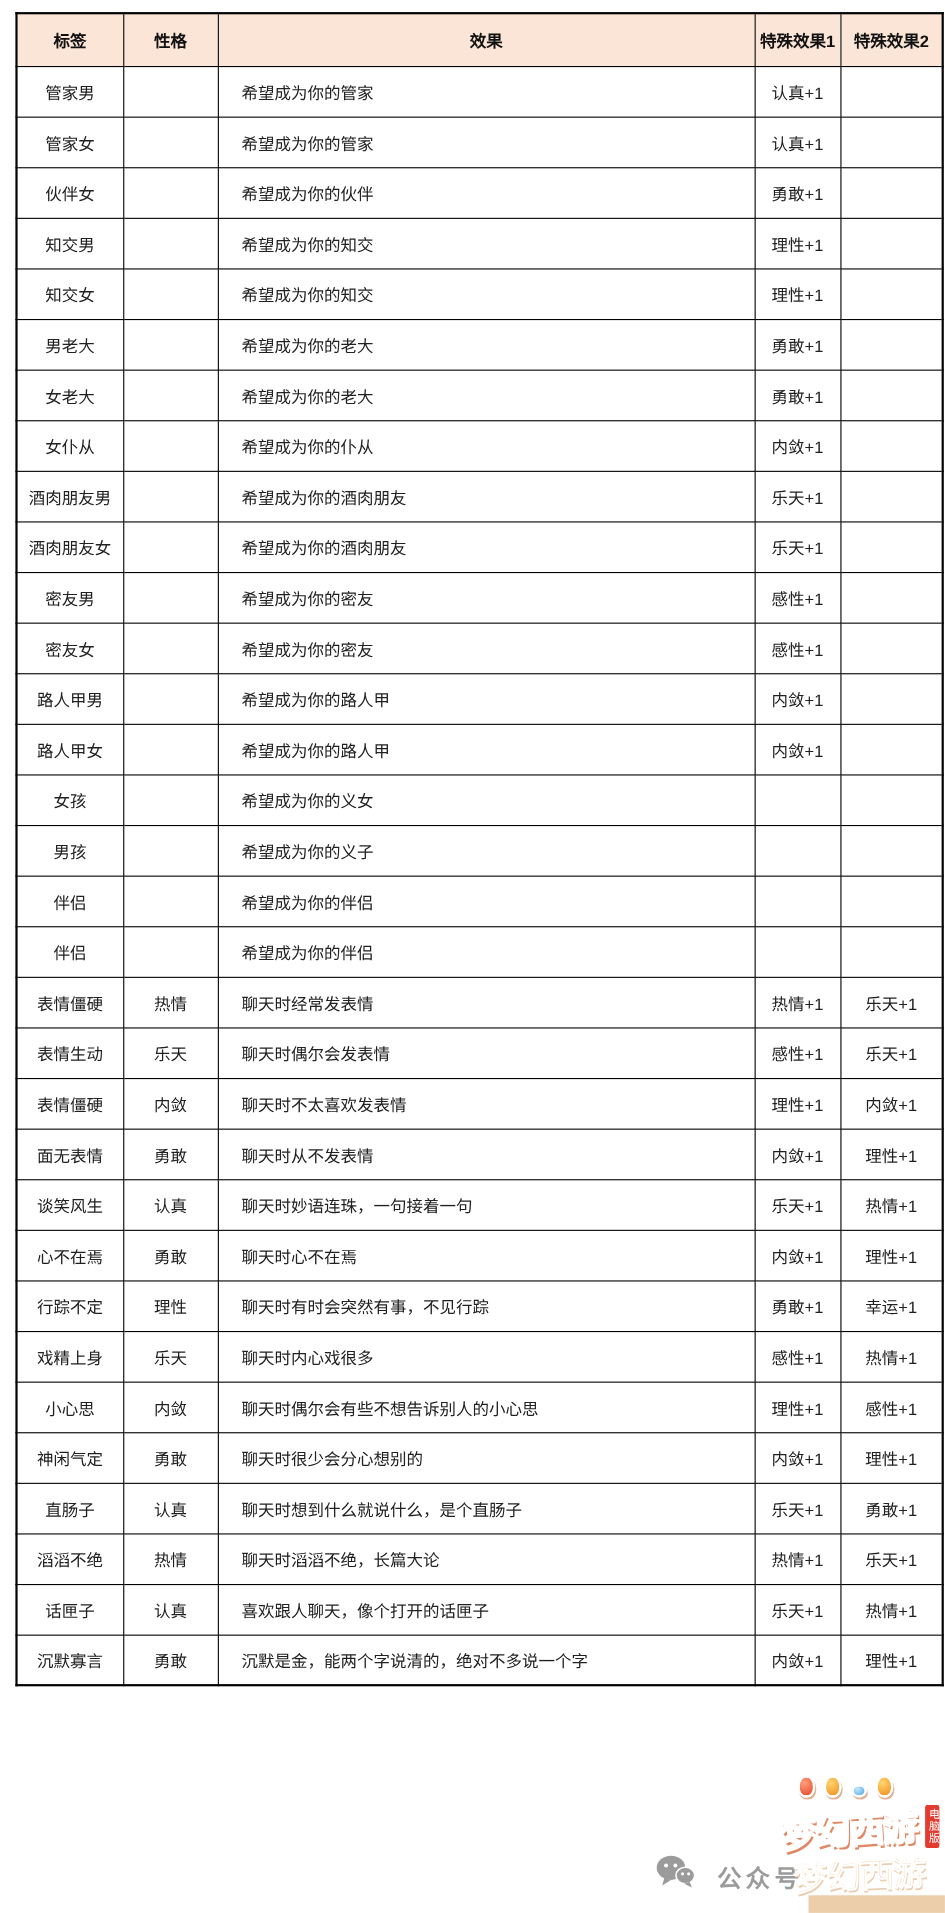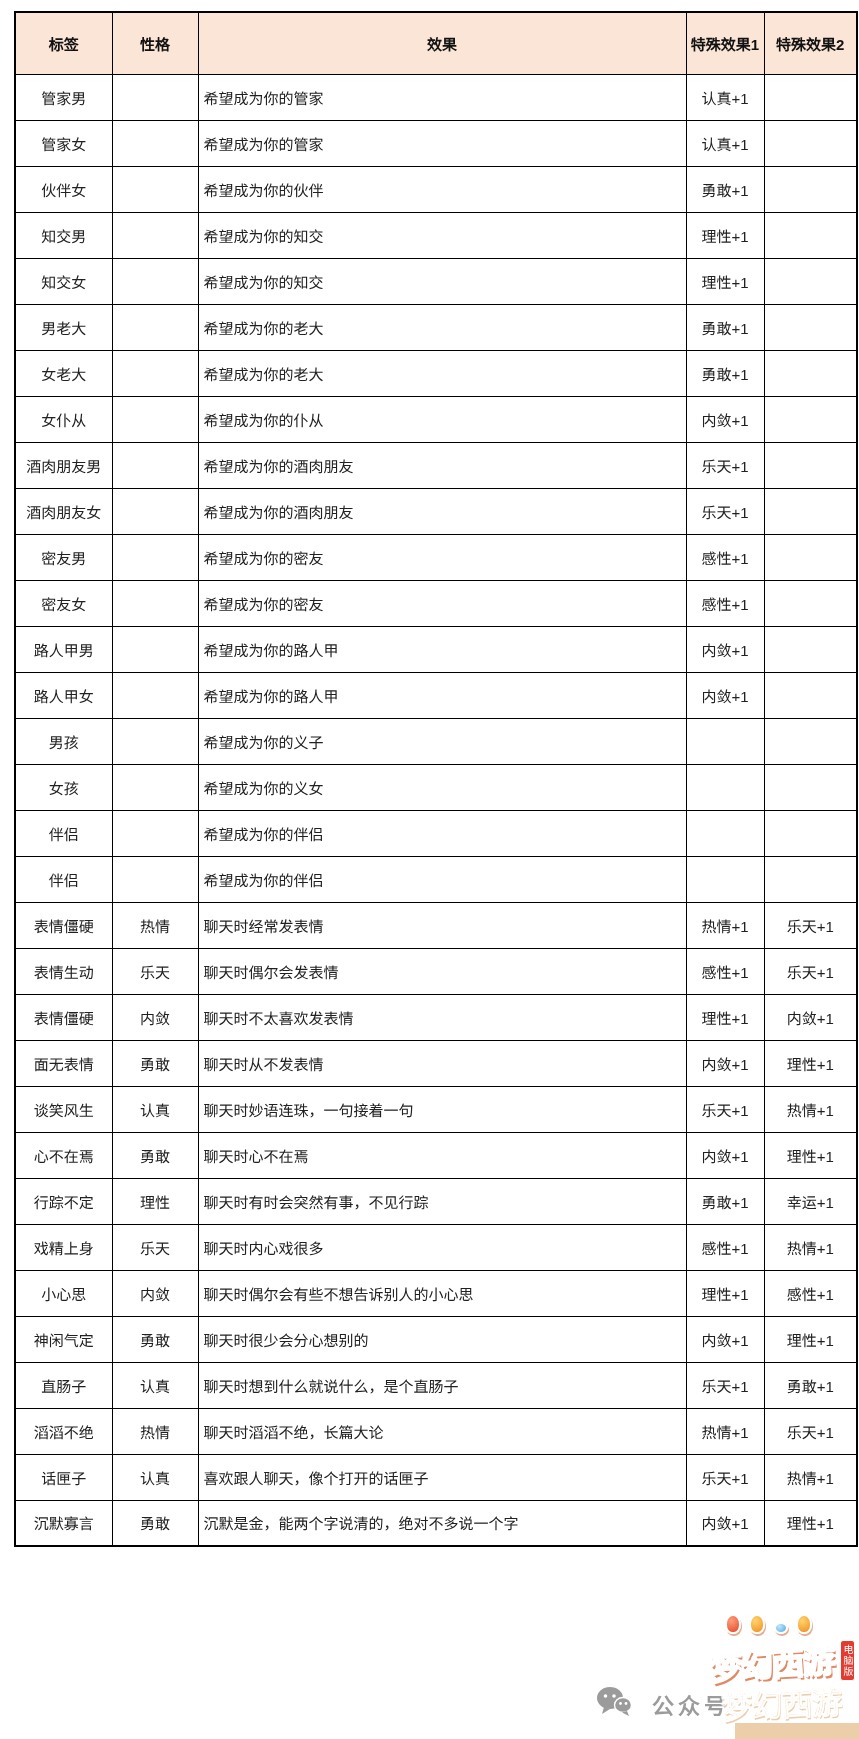--- a/index.html
+++ b/index.html
@@ -37,26 +37,26 @@
     text-align: center;
     vertical-align: middle;
     padding: 2px 3px;
     overflow: hidden;
     white-space: nowrap;
   }
   .tag-table thead th {
     background: var(--header-bg);
     font-weight: bold;
     color: #111111;
-    height: 62px;
+    height: 48px;
   }
   .tag-table tbody tr { height: 46px; }
   .tag-table td.effect-cell {
     text-align: left;
-    padding-left: 5px;
+    padding-left: 21px;
   }
 
   
   .watermark {
     position: absolute;
     left: 596px; top: 1686px;
     display: flex;
     align-items: center;
     gap: 20px;
     color: var(--watermark-gray);
@@ -249,30 +249,30 @@
         <td></td>
       </tr>
       <tr>
         <td>路人甲女</td>
         <td></td>
         <td class="effect-cell">希望成为你的路人甲</td>
         <td>内敛+1</td>
         <td></td>
       </tr>
       <tr>
+        <td>女孩</td>
+        <td></td>
+        <td class="effect-cell">希望成为你的义女</td>
+        <td></td>
+        <td></td>
+      </tr>
+      <tr>
         <td>男孩</td>
         <td></td>
         <td class="effect-cell">希望成为你的义子</td>
-        <td></td>
-        <td></td>
-      </tr>
-      <tr>
-        <td>女孩</td>
-        <td></td>
-        <td class="effect-cell">希望成为你的义女</td>
         <td></td>
         <td></td>
       </tr>
       <tr>
         <td>伴侣</td>
         <td></td>
         <td class="effect-cell">希望成为你的伴侣</td>
         <td></td>
         <td></td>
       </tr>

